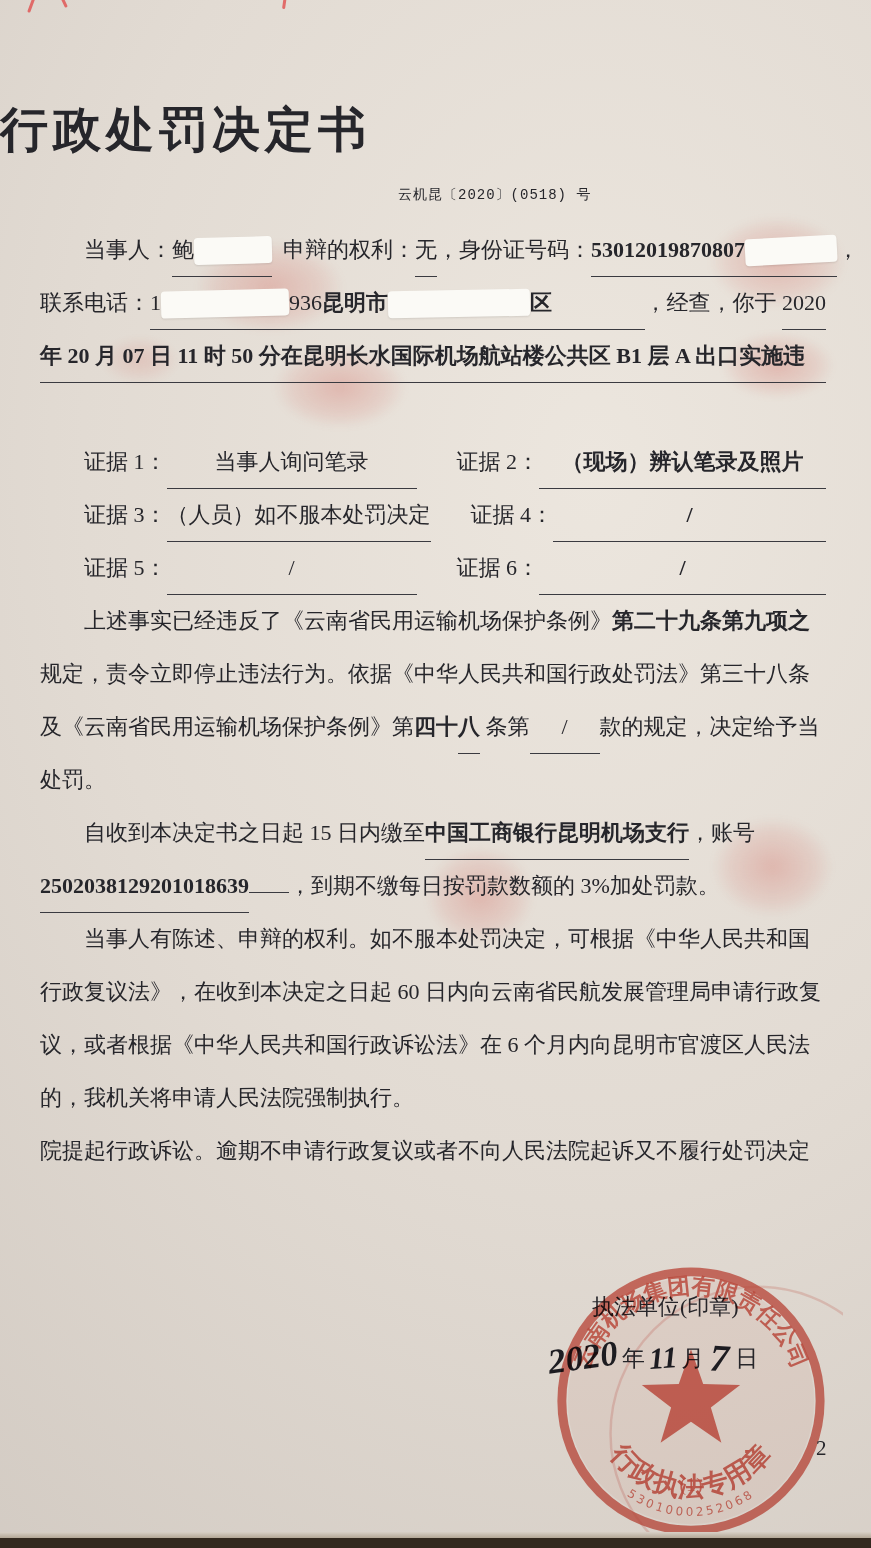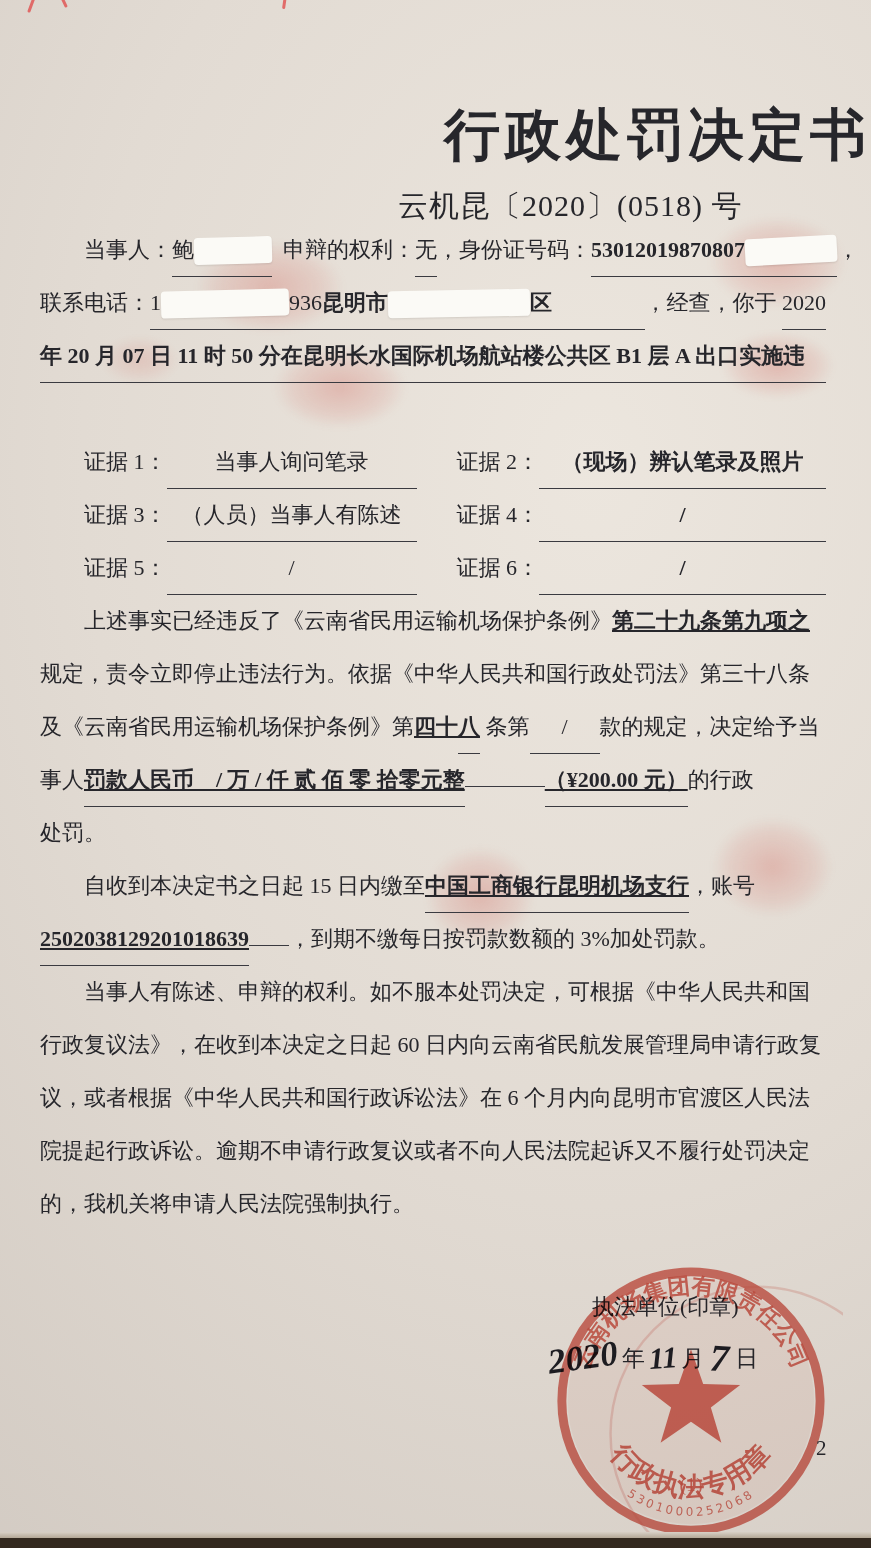--- a/index.html
+++ b/index.html
@@ -1,25 +1,25 @@
 <!DOCTYPE html>
 <html><head>
 <meta charset="utf-8">
 <style>
   html,body{margin:0;padding:0;background:#777;}
   .page{position:relative;width:871px;height:1548px;overflow:hidden;
     background:radial-gradient(130% 100% at 68% 30%, #ece6de 0%, #e2dbd3 45%, #cfc7bf 100%);
     font-family:"Liberation Serif","DejaVu Serif",serif;color:#26262b;}
-  .title{position:absolute;top:98px;left:0;width:100%;text-align:right;
-    font-size:56px;font-weight:bold;letter-spacing:5px;}
-  .docno{position:absolute;top:186px;left:398px;font-size:30px;letter-spacing:1px;}
+  .title{position:absolute;top:98px;left:0;width:100%;text-align:left;
+    font-size:48px;font-weight:bold;letter-spacing:5px;}
+  .docno{position:absolute;top:186px;left:398px;font-size:14px;letter-spacing:1px;font-family:Liberation Mono, monospace;}
   .bodytext{position:absolute;top:223px;left:40px;width:786px;font-size:22px;}
   .line{height:53px;line-height:53px;display:flex;align-items:baseline;white-space:pre;}
   .u{border-bottom:1.6px solid #3a3a40;}
-  .b{font-weight:bold;text-decoration:underline;}
+  .b{font-weight:bold;}
   .ctr{text-align:center;}
   .fill{flex:1 1 auto;font-weight:bold;}
   .w250{display:inline-block;min-width:250px;text-align:center;}
   .w70{display:inline-block;min-width:70px;}
   .sp80{display:inline-block;width:80px;}
   .sp40{display:inline-block;width:40px;}
   .ind{padding-left:44px;}
   .redact{display:inline-block;background:#fbfaf6;height:27px;border-radius:4px;
     vertical-align:-7px;box-shadow:0 1px 2px rgba(0,0,0,.10);transform:rotate(-1.5deg);}
   .fp{position:absolute;border-radius:50%;filter:blur(3px);pointer-events:none;
@@ -88,21 +88,21 @@
 
     <div class="line ind">
       <span>证据 1：</span>
       <span class="u ctr w250">当事人询问笔录</span>
       <span class="sp40"></span>
       <span>证据 2：</span>
       <span class="u ctr fill">（现场）辨认笔录及照片</span>
     </div>
     <div class="line ind">
       <span>证据 3：</span>
-      <span class="u ctr w250">（人员）当事人有陈述</span>
+      <span class="u ctr w250">（人员）如不服本处罚决定</span>
       <span class="sp40"></span>
       <span>证据 4：</span>
       <span class="u ctr fill">/</span>
     </div>
     <div class="line ind">
       <span>证据 5：</span>
       <span class="u ctr w250">/</span>
       <span class="sp40"></span>
       <span>证据 6：</span>
       <span class="u ctr fill">/</span>
@@ -114,45 +114,38 @@
     </div>
     <div class="line">规定，责令立即停止违法行为。依据《中华人民共和国行政处罚法》第三十八条</div>
     <div class="line">
       <span>及《云南省民用运输机场保护条例》第</span>
       <span class="b">四十</span>
       <span class="u b">八</span>
       <span> 条第</span>
       <span class="u ctr w70">/</span>
       <span>款的规定，决定给予当</span>
     </div>
-    <div class="line">
-      <span>事人</span>
-      <span class="u b">罚款人民币　/ 万 / 仟 贰 佰 零 拾零元整</span>
-      <span class="u sp80"></span>
-      <span class="u b">（¥200.00 元）</span>
-      <span>的行政</span>
-    </div>
     <div class="line">处罚。</div>
 
     <div class="line ind">
       <span>自收到本决定书之日起 15 日内缴至</span>
       <span class="u b">中国工商银行昆明机场支行</span>
       <span>，账号</span>
     </div>
     <div class="line">
       <span class="u b">2502038129201018639</span>
       <span class="u sp40"></span>
       <span>，到期不缴每日按罚款数额的 3%加处罚款。</span>
     </div>
 
     <div class="line ind">当事人有陈述、申辩的权利。如不服本处罚决定，可根据《中华人民共和国</div>
     <div class="line">行政复议法》，在收到本决定之日起 60 日内向云南省民航发展管理局申请行政复</div>
     <div class="line">议，或者根据《中华人民共和国行政诉讼法》在 6 个月内向昆明市官渡区人民法</div>
+    <div class="line">的，我机关将申请人民法院强制执行。</div>
     <div class="line">院提起行政诉讼。逾期不申请行政复议或者不向人民法院起诉又不履行处罚决定</div>
-    <div class="line">的，我机关将申请人民法院强制执行。</div>
   </div>
 
   <div class="unit">执法单位(印章)</div>
   <div class="dateline">
     <span class="hw hw-y">2020</span>
     <span>年</span>
     <span class="hw hw-m">11</span>
     <span>月</span>
     <span class="hw hw-d">7</span>
     <span>日</span>

